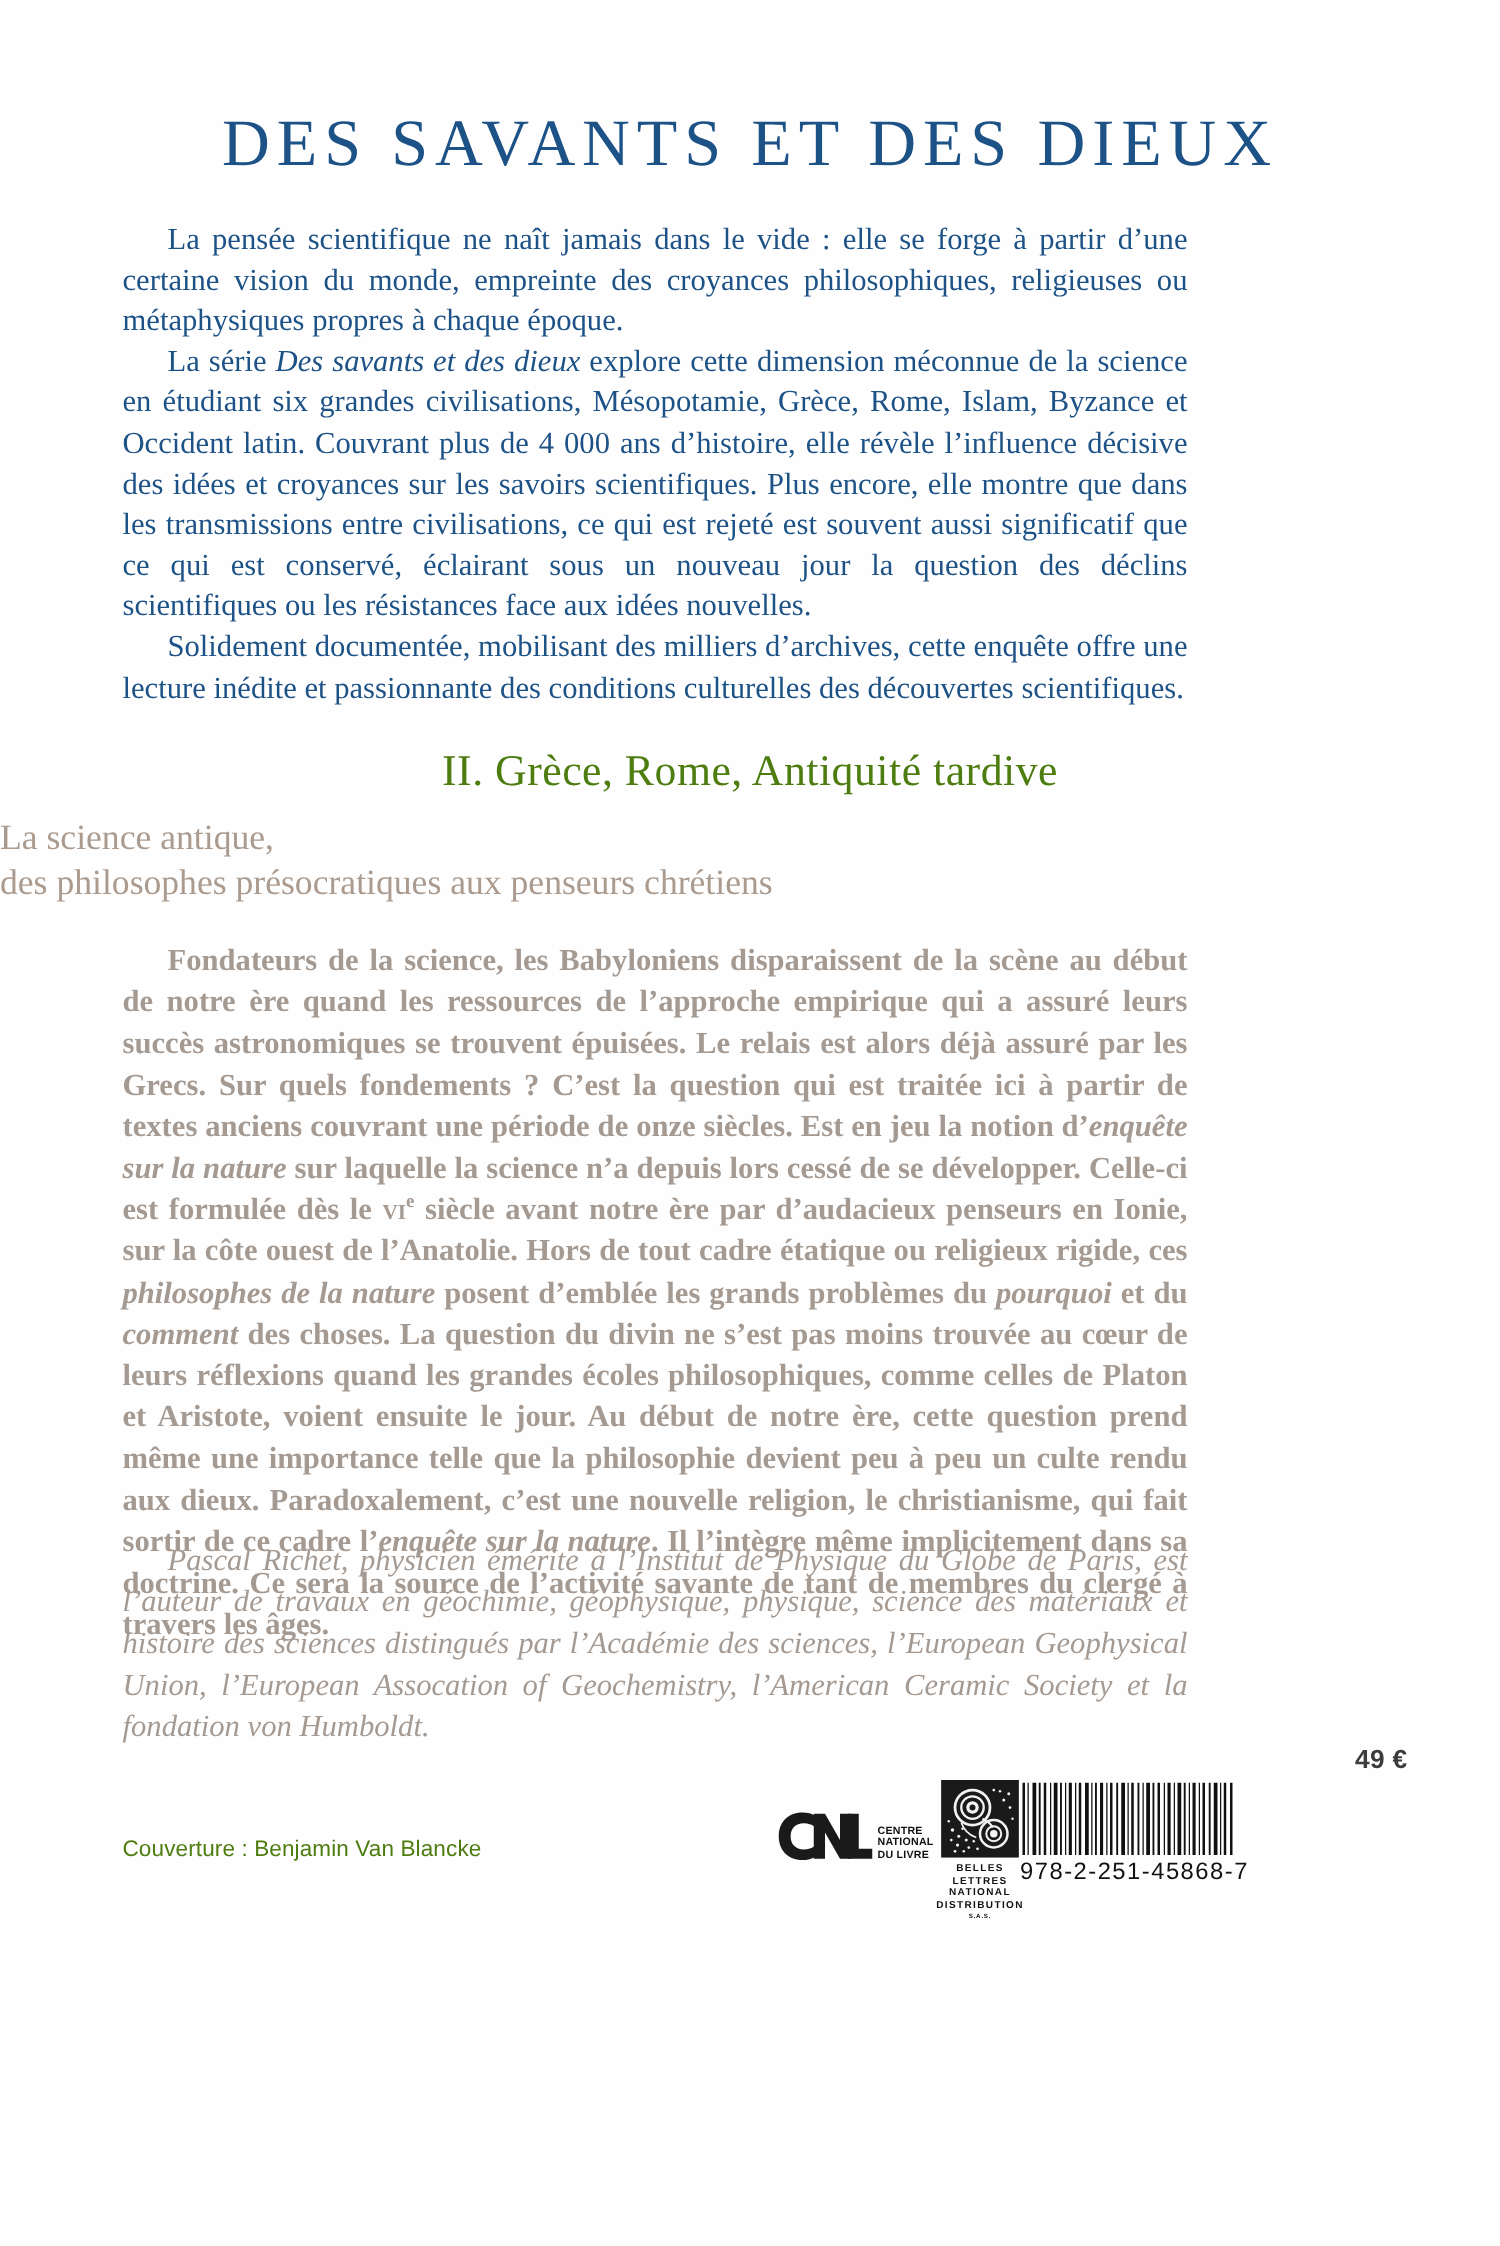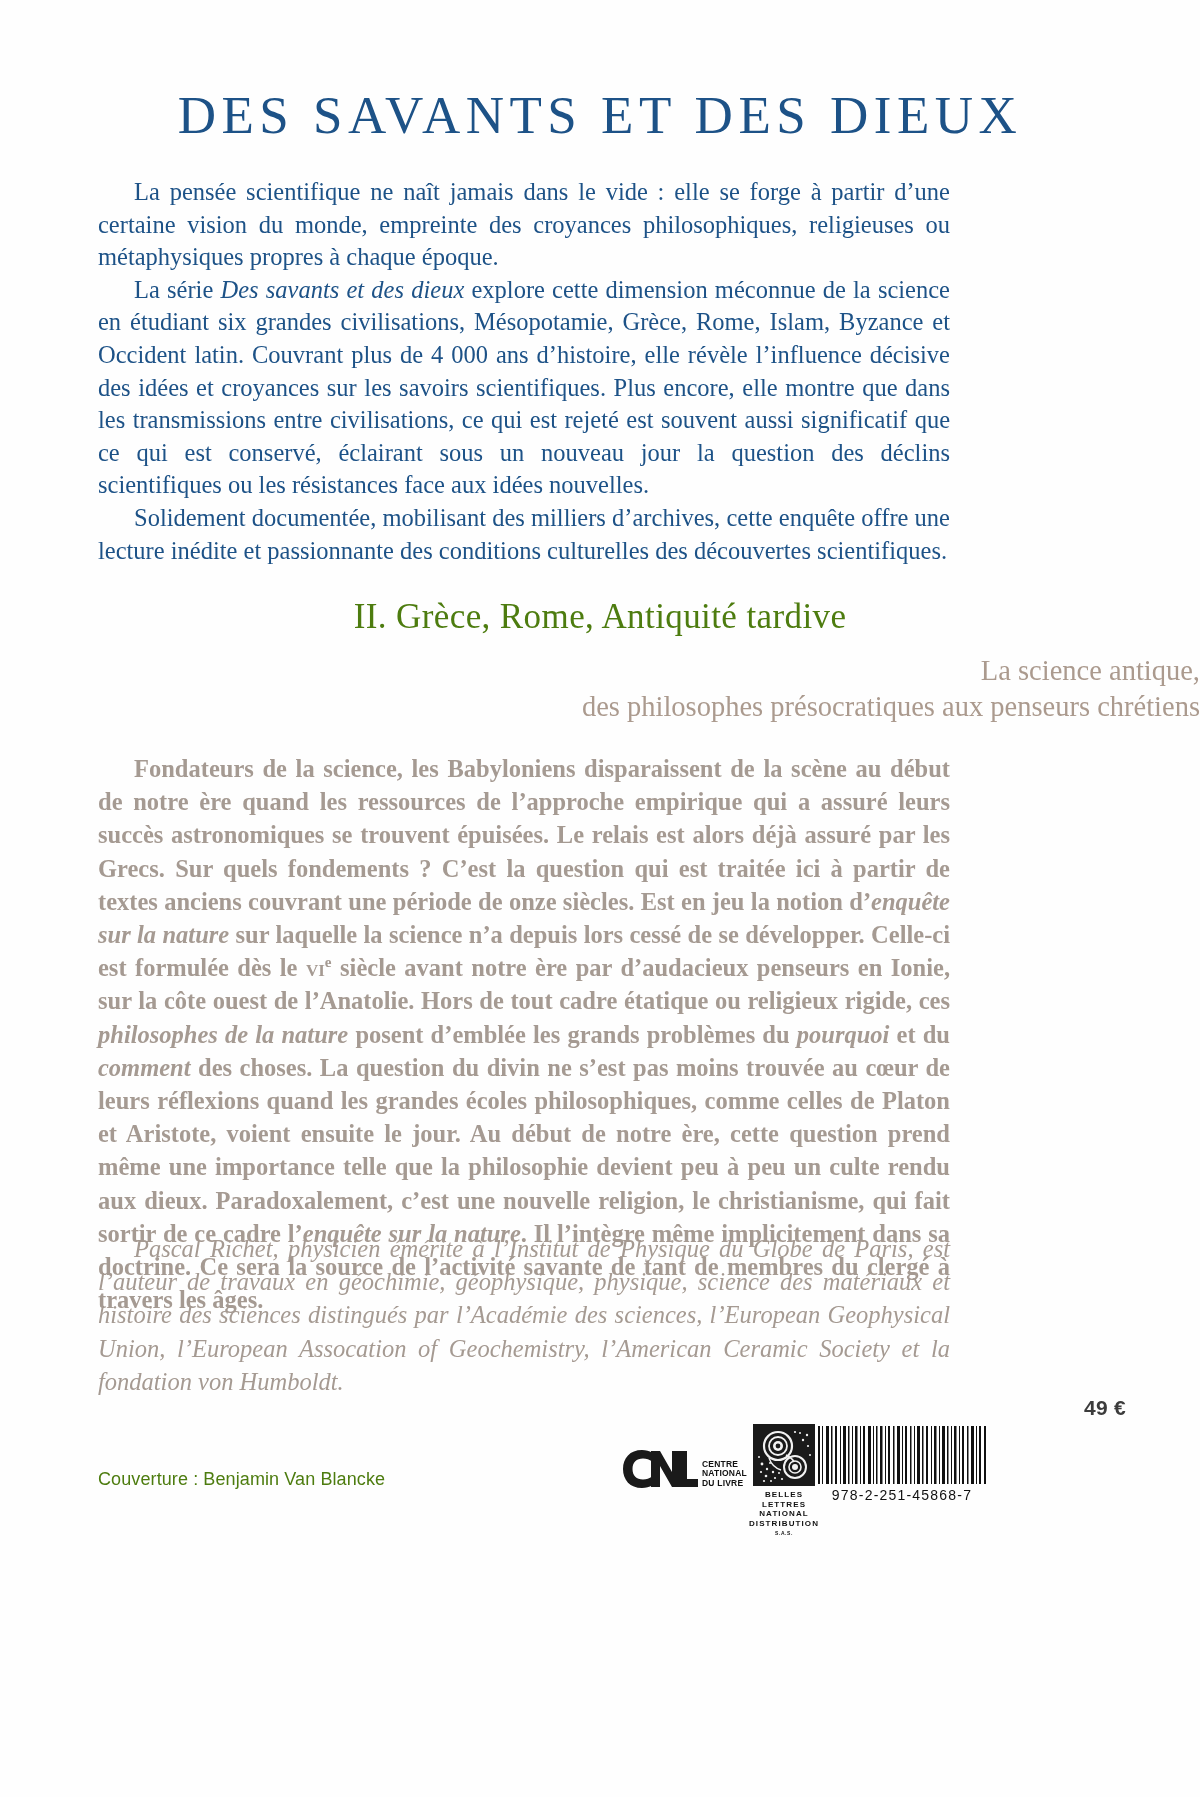--- a/index.html
+++ b/index.html
@@ -67,21 +67,21 @@
     color: #4d7c0f;
     font-size: 35px;
     line-height: 44px;
     letter-spacing: 0.4px;
   }
   .section-subtitle {
     position: absolute;
     left: 0;
     top: 653px;
     width: 1200px;
-    text-align: right;
+    text-align: left;
     color: #ab9a8e;
     font-size: 28.5px;
     line-height: 36px;
   }
   .section-subtitle .line { display: block; }
 
   
   .body-text {
     position: absolute;
     left: 98px;
@@ -223,21 +223,21 @@
   }
   .barcode-bars {
     height: 58px;
     width: 172px;
     display: block;
   }
   .barcode-number {
     margin-top: 3px;
     text-align: center;
     font-family: "Liberation Sans", sans-serif;
-    font-size: 14px;
+    font-size: 19px;
     font-weight: 400;
     color: #111;
     letter-spacing: 1.2px;
     white-space: nowrap;
   }
 </style>
 </head>
 <body>
 
 <div class="page">

